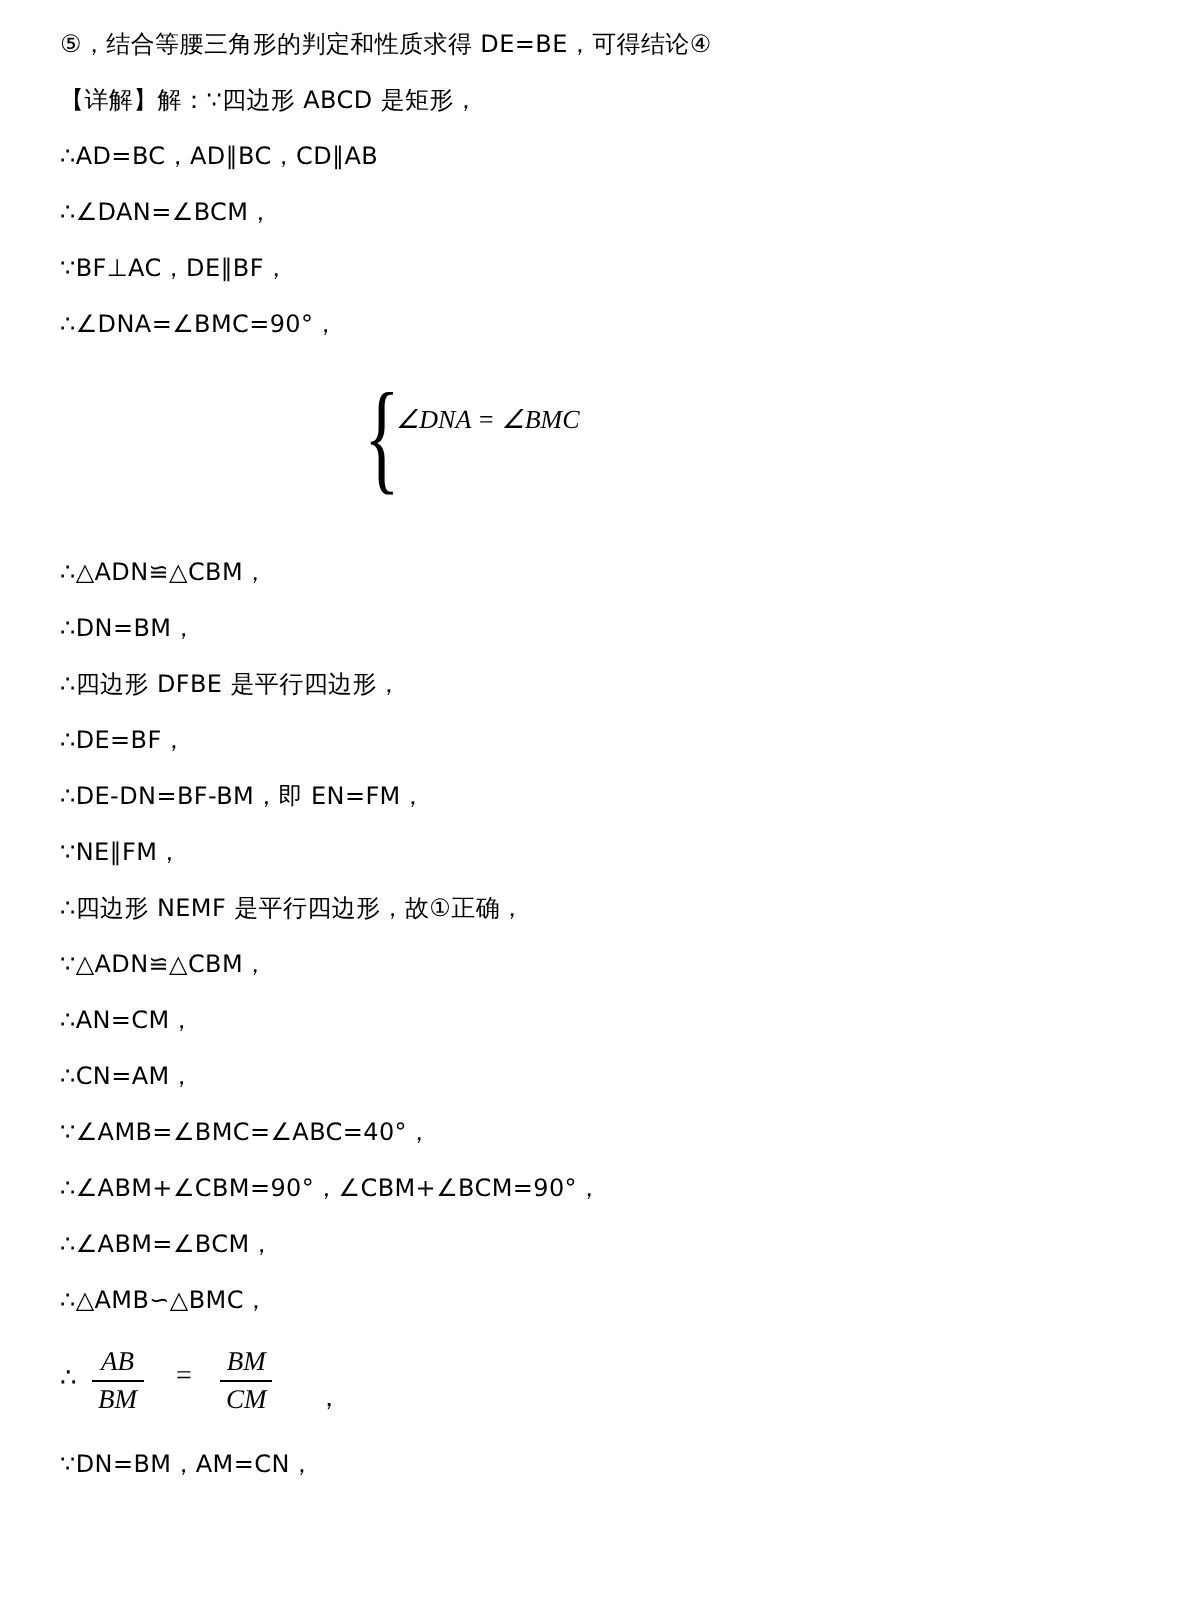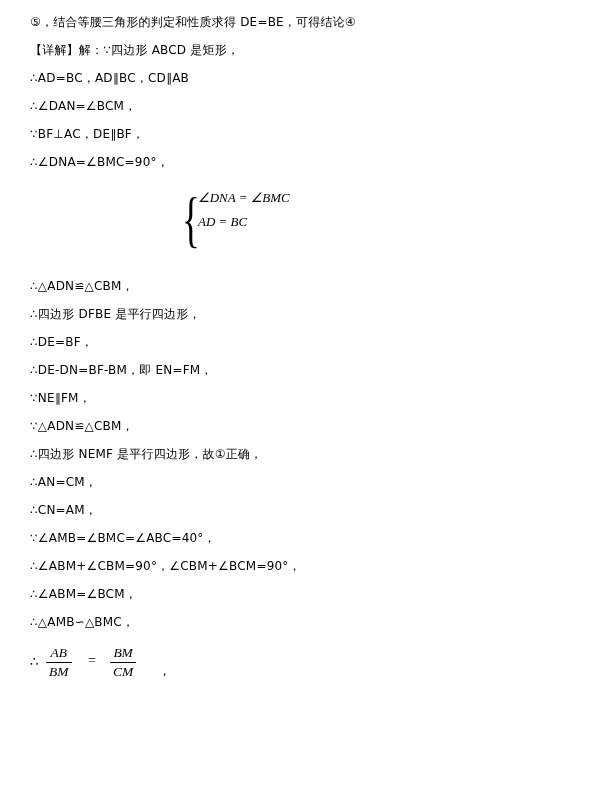--- a/index.html
+++ b/index.html
@@ -60,21 +60,21 @@
     top: 6px;
     font-size: 62px;
     line-height: 62px;
     font-family: "Liberation Serif", serif;
     transform: scaleX(0.6);
     transform-origin: left top;
   }
   .sys-rows {
     position: absolute;
     left: 168px;
-    top: 4px;
+    top: 16px;
   }
   .sys-row {
     font-size: 13px;
     line-height: 24px;
     font-style: italic;
     font-family: "Liberation Serif", serif;
     white-space: nowrap;
   }
 
   
@@ -134,31 +134,31 @@
     <div class="line cjk">【详解】解：∵四边形 ABCD 是矩形，</div>
     <div class="line cjk">∴AD=BC，AD∥BC，CD∥AB</div>
     <div class="line cjk">∴∠DAN=∠BCM，</div>
     <div class="line cjk">∵BF⊥AC，DE∥BF，</div>
     <div class="line cjk">∴∠DNA=∠BMC=90°，</div>
 
     <div class="sys-block">
       <div class="sys-brace">{</div>
       <div class="sys-rows">
         <div class="sys-row">∠DNA = ∠BMC</div>
-        <div class="sys-row">AD = BC</div>
       </div>
     </div>
 
     <div class="line cjk">∴△ADN≌△CBM，</div>
+    <div class="line cjk">∴DN=BM，</div>
     <div class="line cjk">∴四边形 DFBE 是平行四边形，</div>
     <div class="line cjk">∴DE=BF，</div>
     <div class="line cjk">∴DE-DN=BF-BM，即 EN=FM，</div>
     <div class="line cjk">∵NE∥FM，</div>
+    <div class="line cjk">∴四边形 NEMF 是平行四边形，故①正确，</div>
     <div class="line cjk">∵△ADN≌△CBM，</div>
-    <div class="line cjk">∴四边形 NEMF 是平行四边形，故①正确，</div>
     <div class="line cjk">∴AN=CM，</div>
     <div class="line cjk">∴CN=AM，</div>
     <div class="line cjk">∵∠AMB=∠BMC=∠ABC=40°，</div>
     <div class="line cjk">∴∠ABM+∠CBM=90°，∠CBM+∠BCM=90°，</div>
     <div class="line cjk">∴∠ABM=∠BCM，</div>
     <div class="line cjk">∴△AMB∽△BMC，</div>
 
     <div class="frac-block">
       <div class="frac-lead">∴</div>
       <span class="frac frac1">
@@ -166,15 +166,16 @@
         <span class="den">BM</span>
       </span>
       <span class="frac-eq eq1">=</span>
       <span class="frac frac2">
         <span class="num">BM</span>
         <span class="den">CM</span>
       </span>
       <span class="frac-comma com1">，</span>
     </div>
 
+    <div class="line cjk">∵DN=BM，AM=CN，</div>
 
   </div>
 </div>
 
 </body></html>

